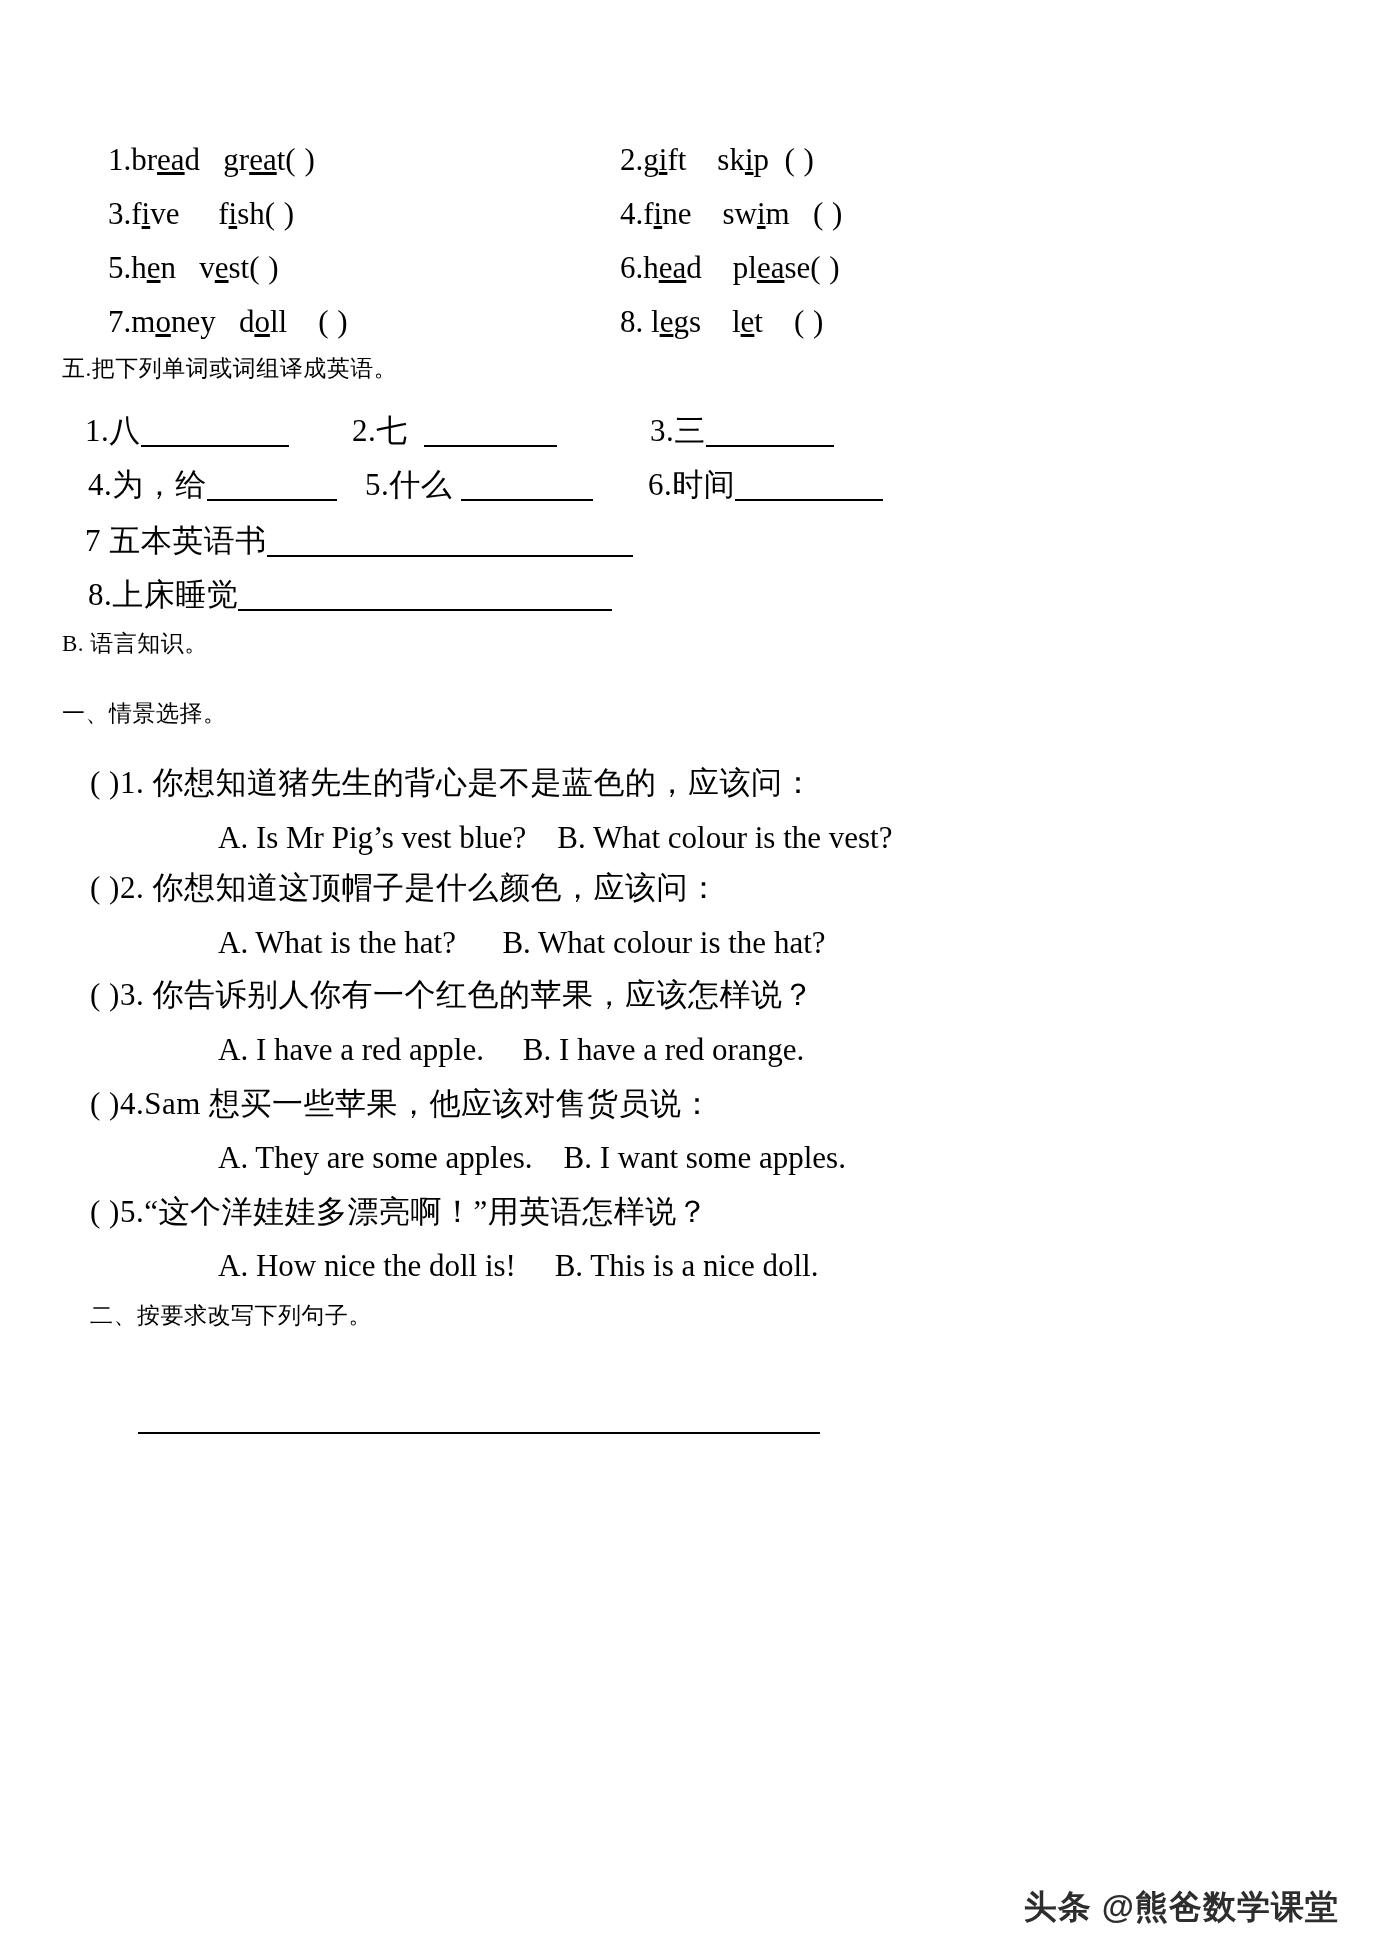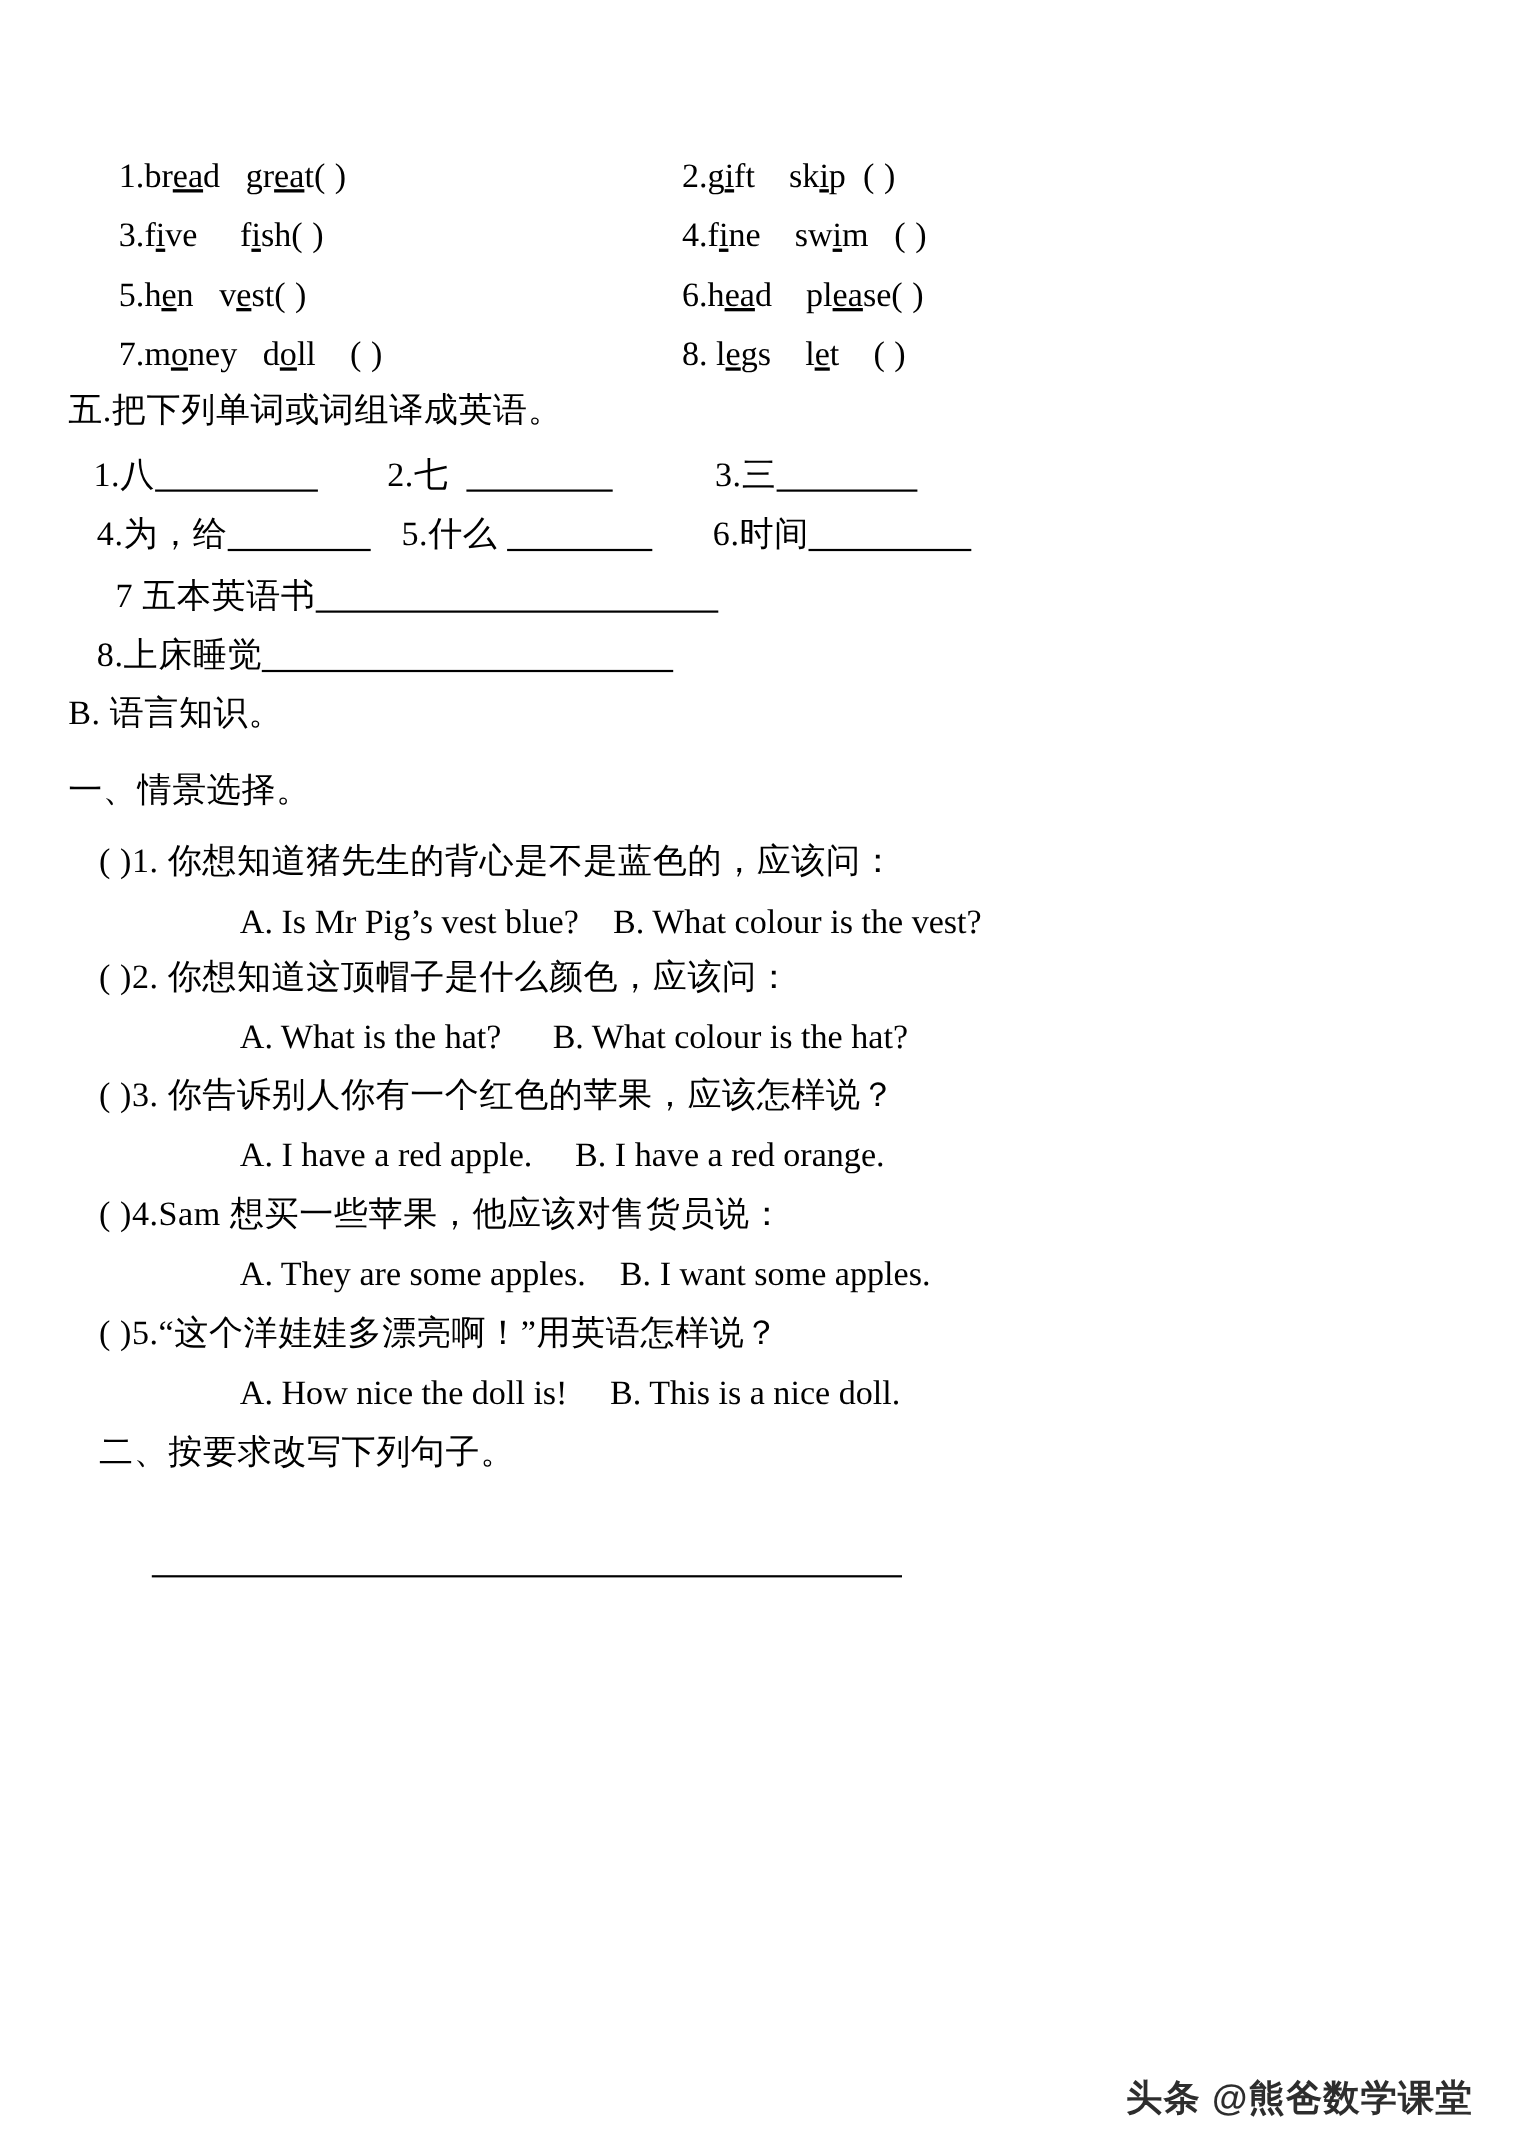--- a/index.html
+++ b/index.html
@@ -69,21 +69,21 @@
     opacity: 0.92;
   }
 
   
   .ph-left  { left: 108px; }
   .ph-right { left: 620px; }
 
   .paren { letter-spacing: 0.5px; }
 
   
-  .sec-head { font-size: 31px; }
+  .sec-head { font-size: 23px; }
 </style>
 </head>
 <body>
 
 <div class="page">
 
   <div class="row en ph-left" style="top:132px;">
     <span>1.</span><span><span>br</span><span class="u">ea</span><span>d</span></span>&nbsp;&nbsp;&nbsp;<span><span>gr</span><span class="u">ea</span><span>t</span></span><span class="paren">(      )</span>
   </div>
   <div class="row en ph-right" style="top:132px;">
@@ -126,21 +126,21 @@
   <div class="row cn" style="left:88px; top:456px;font-family:Liberation Serif, serif;">
     <span>4.</span><span>为，给</span><span class="blank" style="width:130px;"></span>
   </div>
   <div class="row cn" style="left:365px; top:456px;">
     <span>5.</span><span>什么</span>&nbsp;<span class="blank" style="width:132px;"></span>
   </div>
   <div class="row cn" style="left:648px; top:456px;">
     <span>6.</span><span>时间</span><span class="blank" style="width:148px;"></span>
   </div>
 
-  <div class="row cn" style="left:85px; top:512px;margin-left:20px;">
+  <div class="row cn" style="left:85px; top:512px;">
     <span>7</span><span> 五本英语书</span><span class="blank" style="width:366px;"></span>
   </div>
 
   <div class="row cn" style="left:88px; top:566px;">
     <span>8.</span><span>上床睡觉</span><span class="blank" style="width:374px;"></span>
   </div>
 
   <div class="row cn sec-head" style="left:62px; top:620px;">B. 语言知识。</div>
 
   <div class="row cn sec-head" style="left:62px; top:690px;">一、情景选择。</div>

